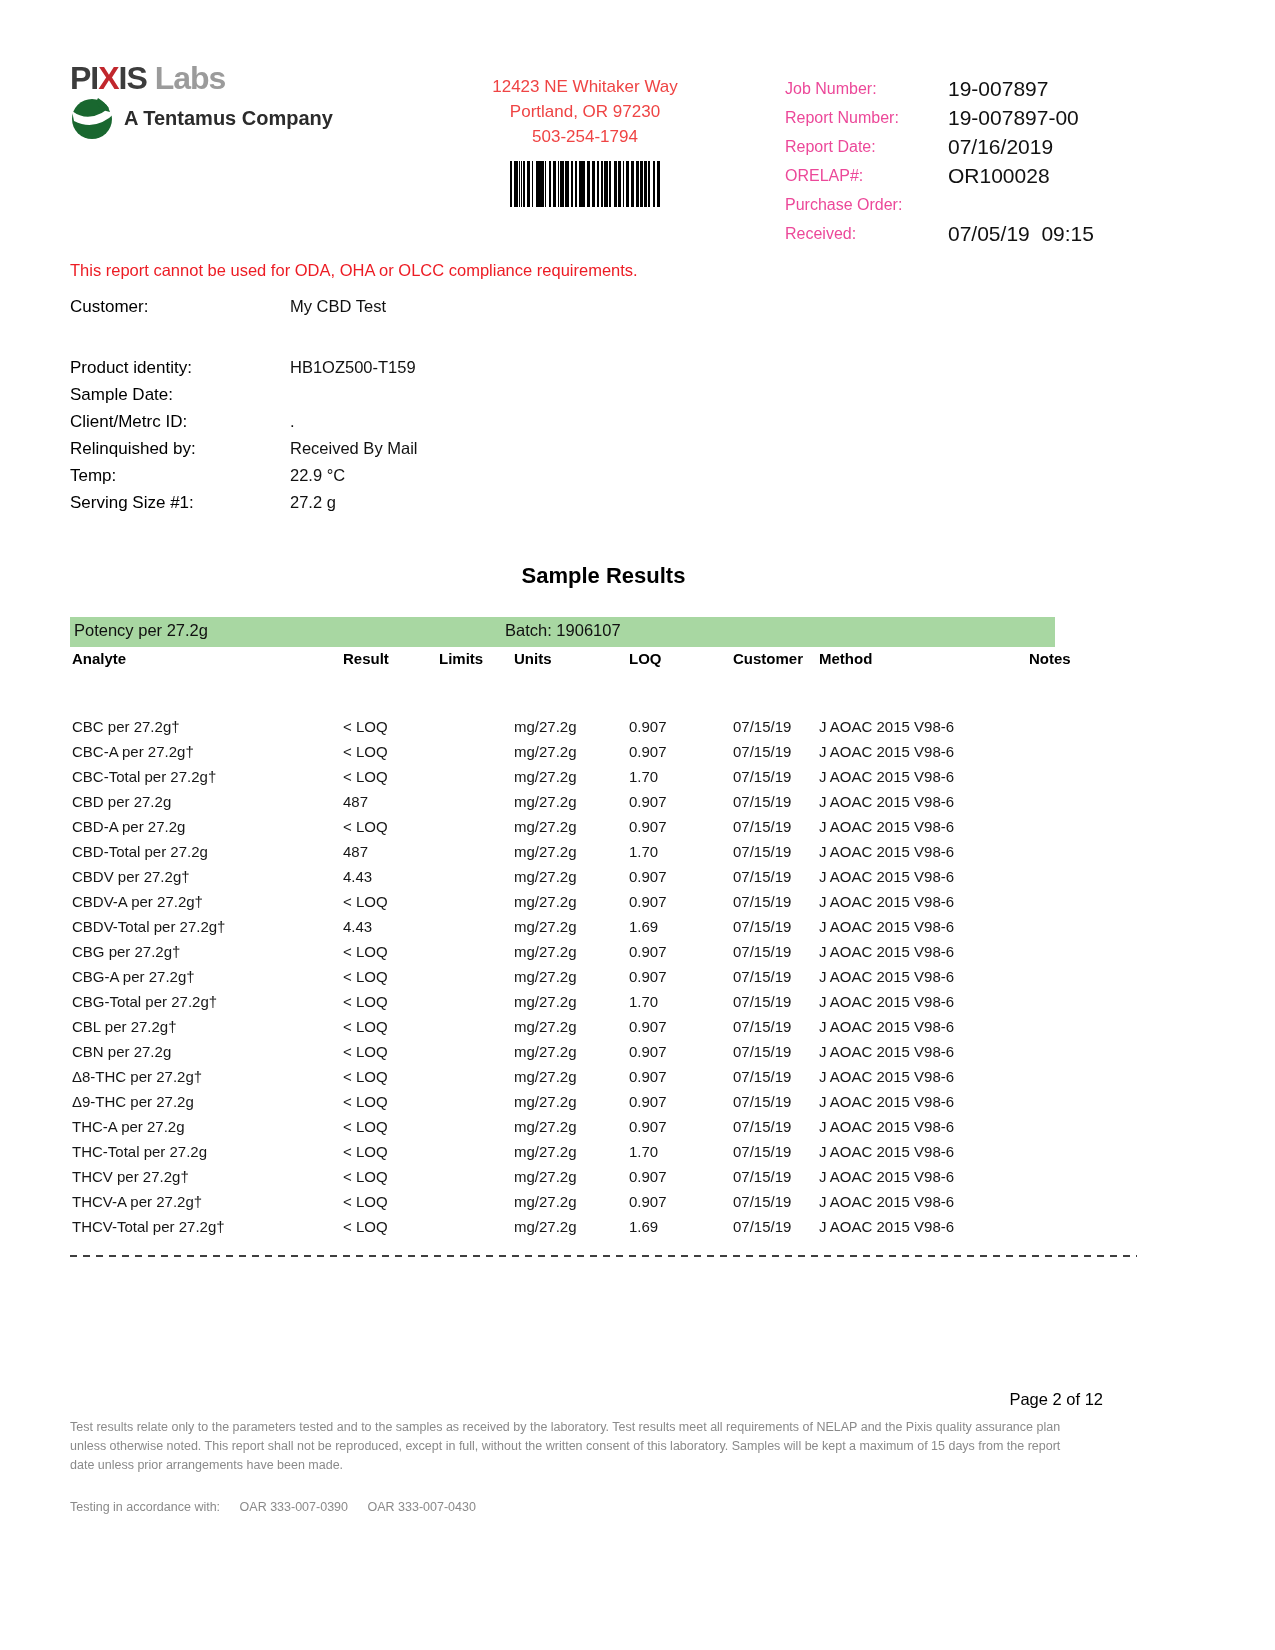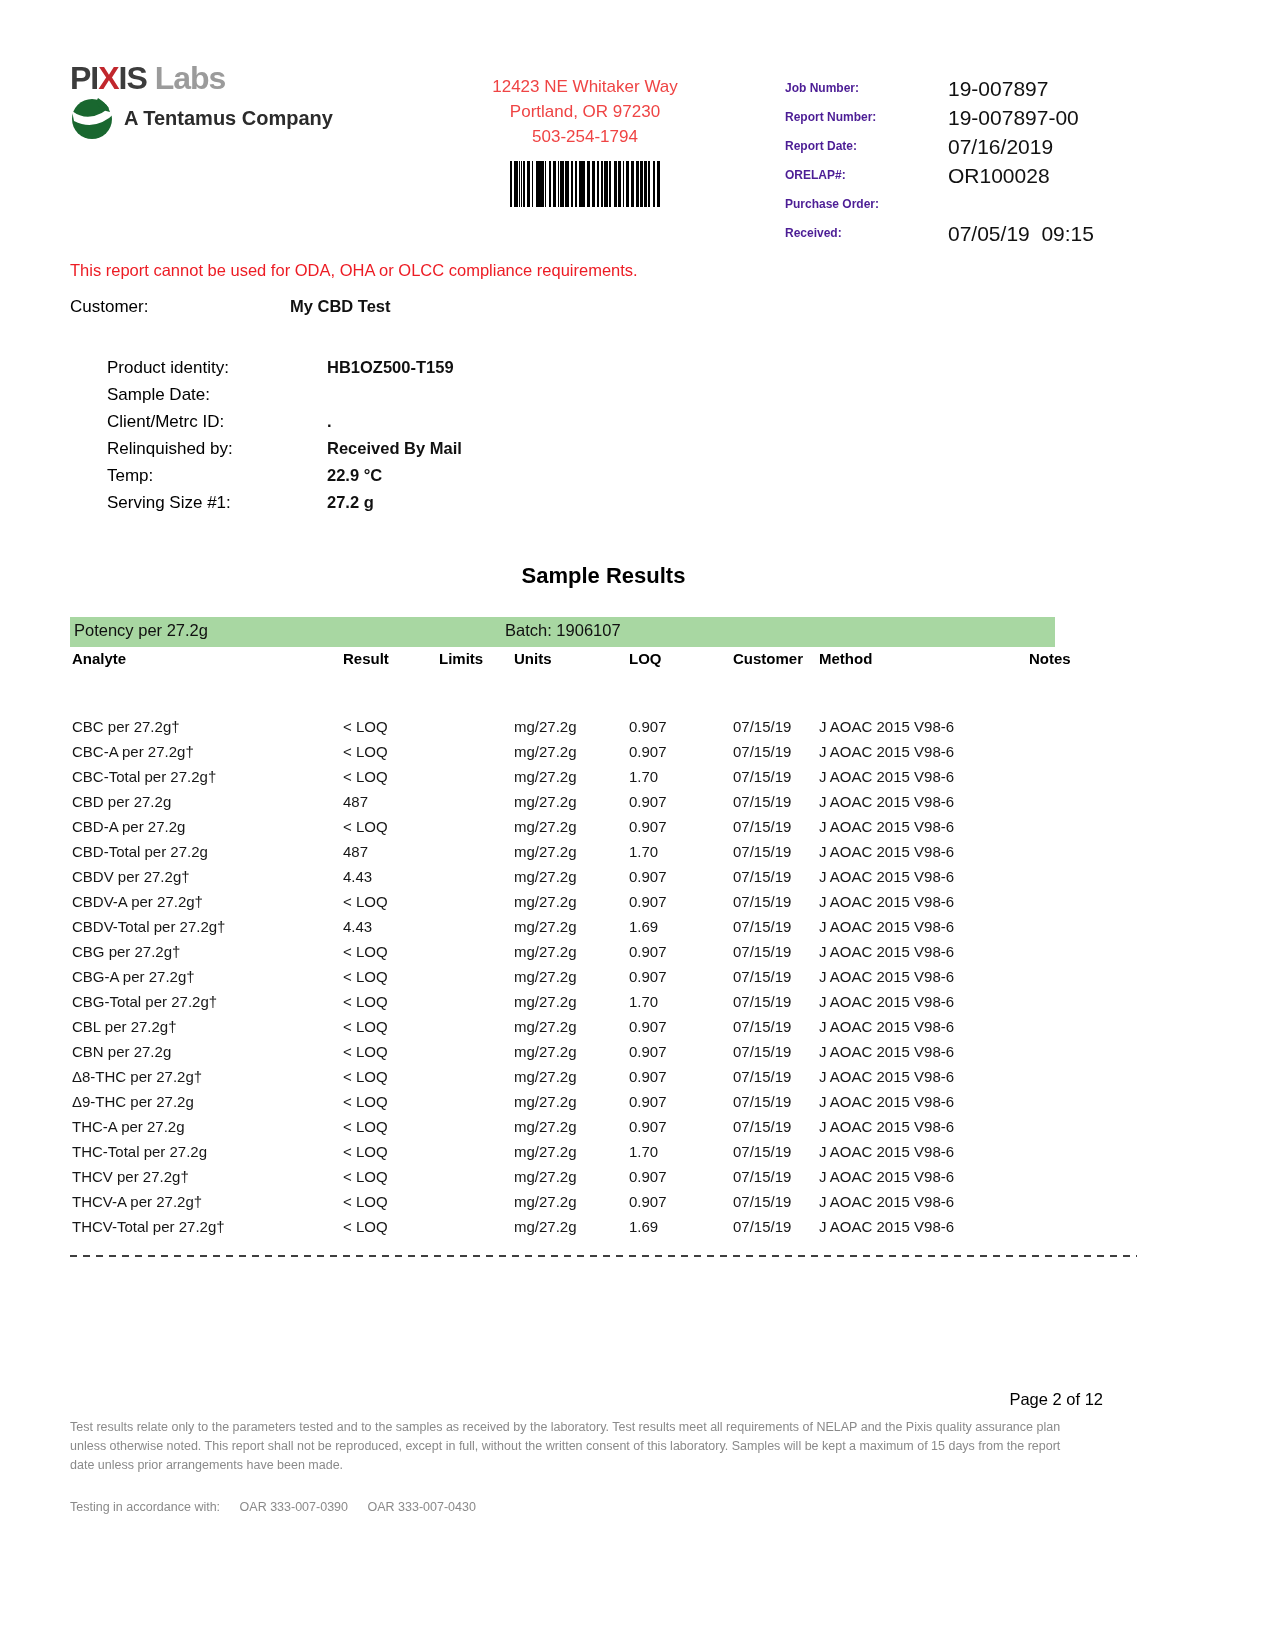--- a/index.html
+++ b/index.html
@@ -25,31 +25,31 @@
   .addr-block div { font-size:17px; line-height:25px; color:#ef4444; }
   .barcode {
     width:150px; height:46px; margin:12px auto 0;
     background:
       repeating-linear-gradient(90deg,#000 0 2px,transparent 2px 4px,#000 4px 7px,transparent 7px 9px,#000 9px 10px,transparent 10px 13px),
       repeating-linear-gradient(90deg,#000 0 1px,transparent 1px 6px,#000 6px 8px,transparent 8px 11px);
   }
 
   .meta-block { top:74px; left:785px; width:360px; }
   .meta-row { display:grid; grid-template-columns:163px auto; line-height:29px; }
-  .meta-label { font-size:12px; font-weight:700; color:#4c1d95; }
+  .meta-label { font-size:16px; font-weight:400; color:#ec4899; }
   .meta-value { font-size:21px; color:#111; white-space:pre; }
 
   
   .warning { top:261px; left:70px; font-size:16.5px; color:var(--warning-red,#ed1c24); }
 
   .customer-row { top:293px; left:70px; }
-  .info-block { top:354px; left:70px;margin-left:37px; }
+  .info-block { top:354px; left:70px; }
   .info-row { display:grid; grid-template-columns:220px auto; line-height:27px; }
   .info-label { font-size:17px; font-weight:400; color:#000; }
-  .info-value { font-size:16.5px; color:#111; white-space:pre;font-weight:bold; }
+  .info-value { font-size:16.5px; color:#111; white-space:pre; }
 
   
   .section-title { top:563px; left:70px; width:1067px; text-align:center;
                    font-size:22px; font-weight:700; color:#000; }
 
   .band { top:617px; left:70px; width:985px; height:30px;
           background:var(--band-green,#a8d7a2); }
   .band-left { position:absolute; left:4px; top:4px; font-size:16.5px; color:#101010; }
   .band-batch { position:absolute; left:435px; top:4px; font-size:16.5px; color:#101010; }
 

